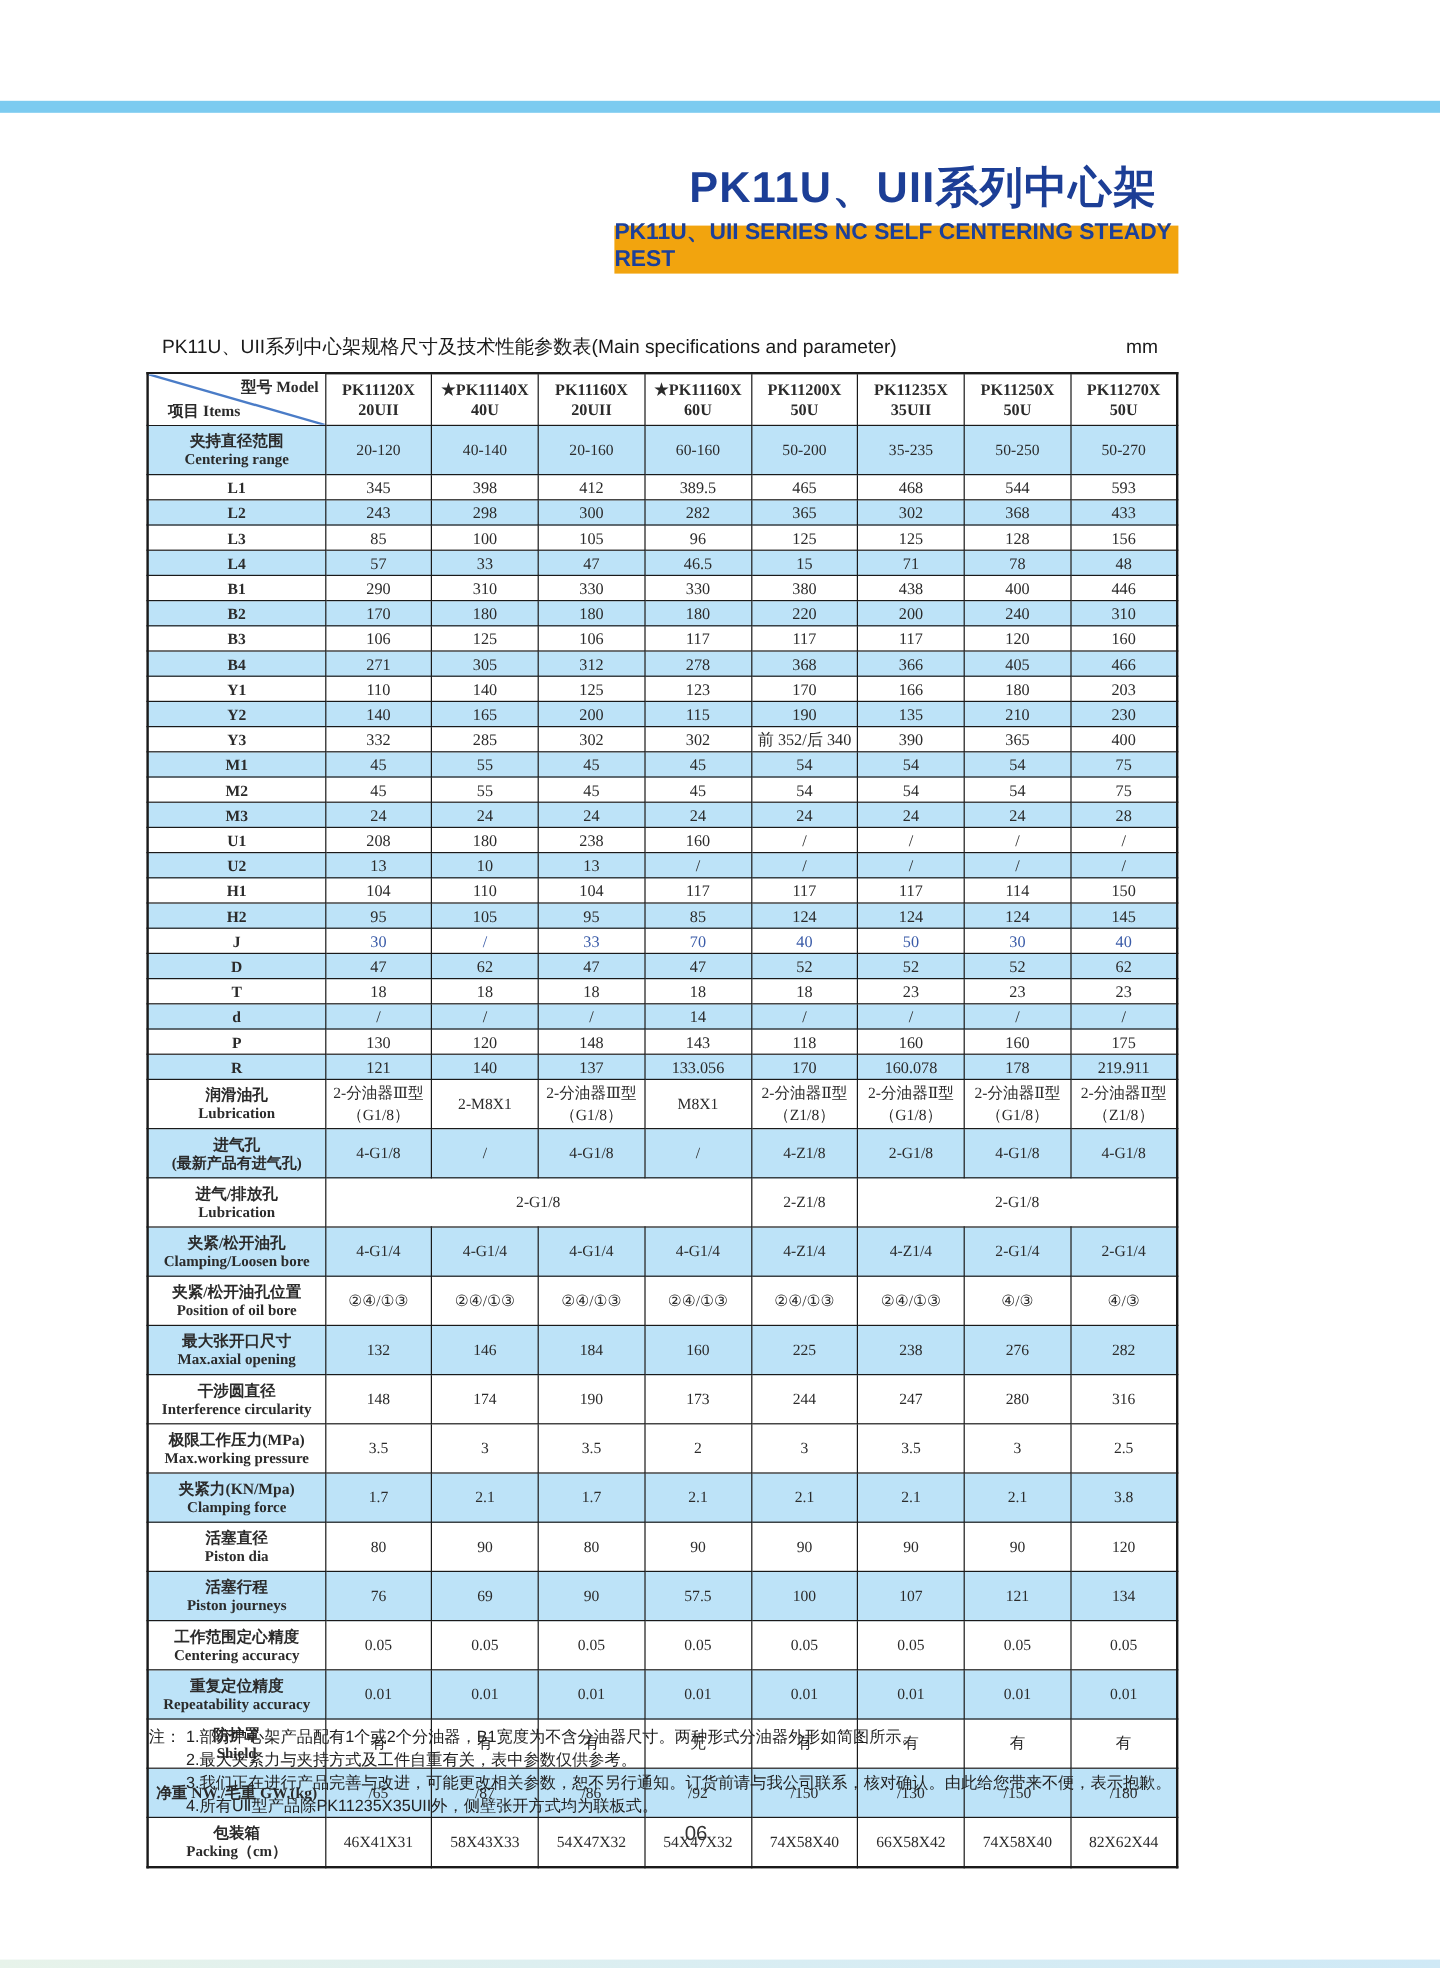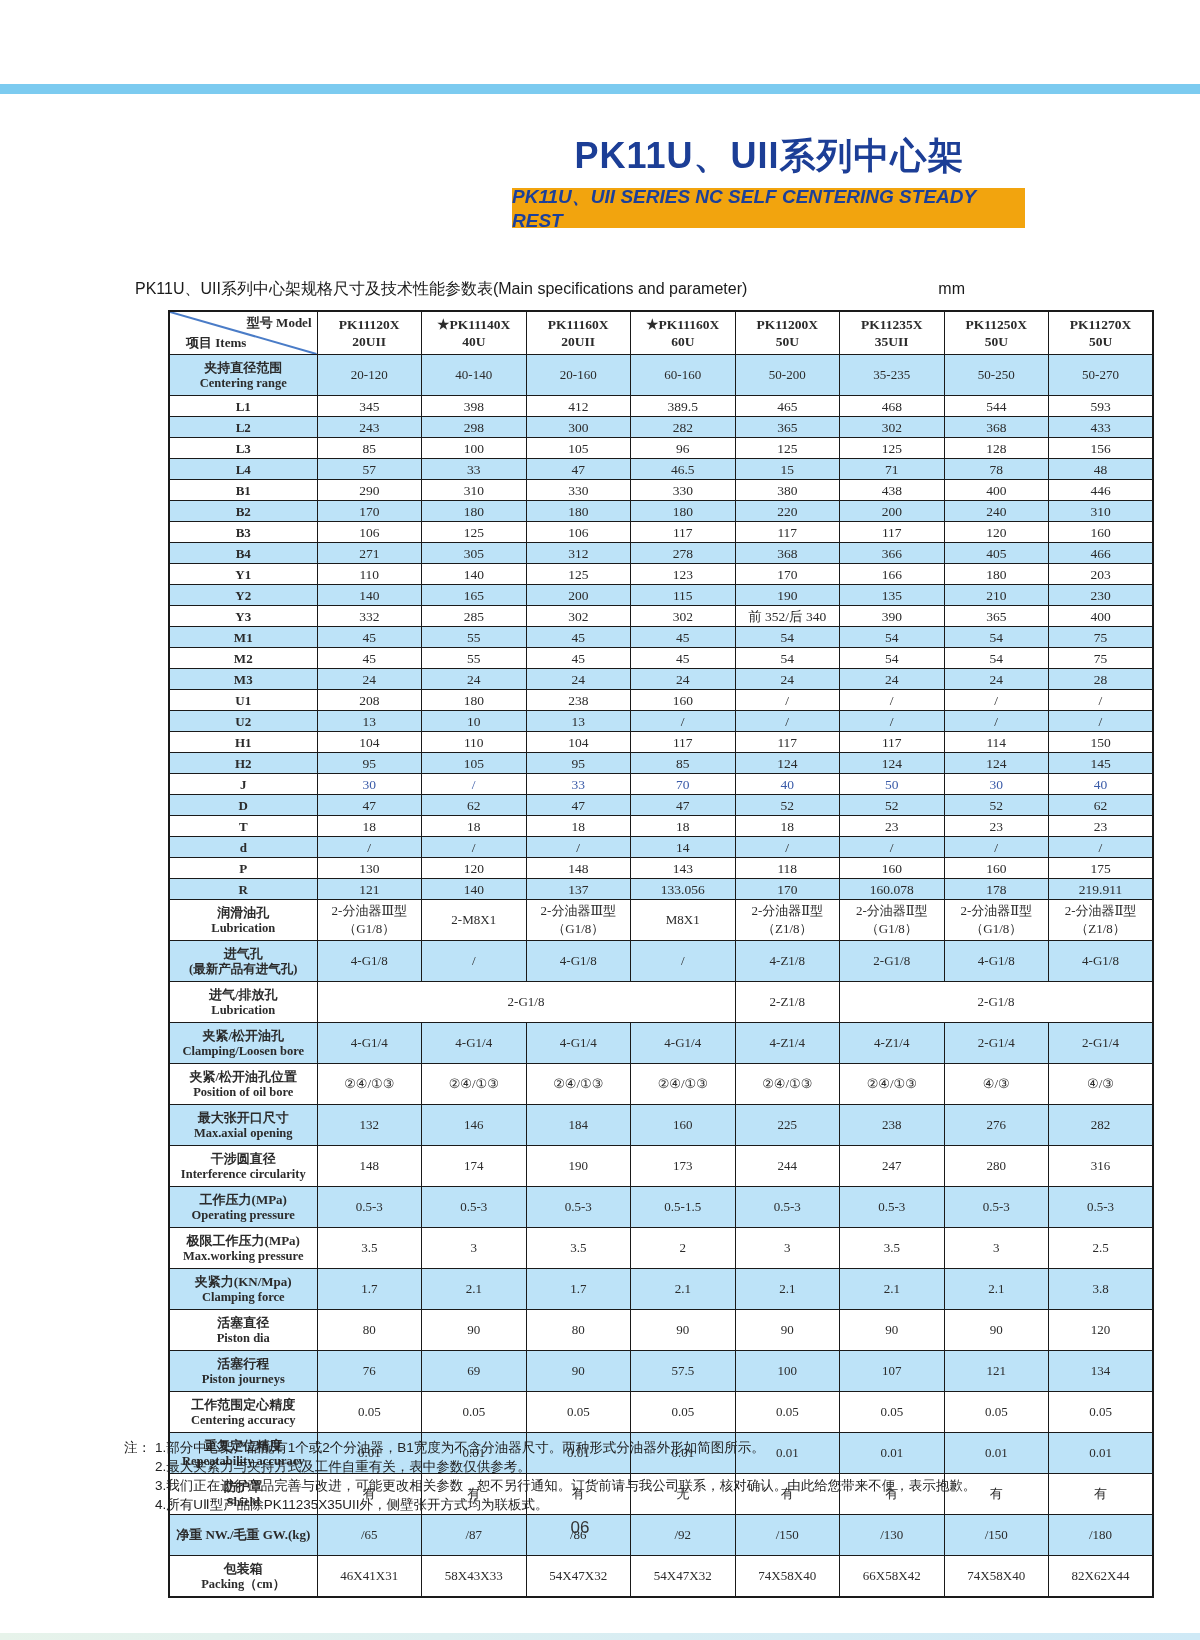--- a/index.html
+++ b/index.html
@@ -4,33 +4,33 @@
 <style>
   html,body { margin:0; padding:0; }
   body { width:1200px; height:1640px; background:#ffffff; position:relative;
          font-family:"Liberation Sans", sans-serif; overflow:hidden; }
 
   .top-band { position:absolute; left:0; top:84px; width:1200px; height:10px; }
 
   .title-block { position:absolute; left:512px; top:132px; width:515px; text-align:center; }
   .page-title { font-size:36px; font-weight:bold; letter-spacing:1px;
                 font-family:"Liberation Sans", sans-serif; }
-  .banner { position:absolute; left:512px; top:188px; width:513px; height:40px;
-            display:flex; align-items:center; justify-content:center;
-            font-size:19px; font-weight:bold;font-style:italic; }
+  .banner { position:absolute; left:512px; top:188px; width:470px; height:40px;
+            display:flex; align-items:flex-end; justify-content:center;
+            font-size:19px; font-weight:bold; }
 
   .caption-row { position:absolute; left:135px; top:279px; width:830px;
                  display:flex; justify-content:space-between; align-items:baseline;
                  font-size:16px; color:#1a1a1a; }
   .caption-unit { font-size:16px; }
 
-  table.spec { position:absolute; left:122px; top:310px; width:986px;
+  table.spec { position:absolute; left:122px; top:310px; width:860px;
                border-collapse:collapse; table-layout:fixed;
                font-family:"Liberation Serif","DejaVu Serif",serif;
-               border:2px solid #1a1a1a;margin-left:46px; }
+               border:2px solid #1a1a1a; }
   table.spec th, table.spec td { border:1px solid #1a1a1a; text-align:center;
                vertical-align:middle; padding:1px 2px; color:#2b2b2b; }
   table.spec col.label-col { width:148px; }
 
   thead th { background:#ffffff; font-weight:bold; font-size:13.5px; height:40px; line-height:17px; }
   .corner-cell { position:relative; padding:0 !important; }
   .corner-cell svg { position:absolute; left:0; top:0; width:100%; height:100%; }
   .corner-top { position:absolute; top:2px; right:5px; font-size:13px; font-weight:bold; }
   .corner-bottom { position:absolute; bottom:3px; left:16px; font-size:13px; font-weight:bold; }
 
@@ -493,34 +493,20 @@
         </th>
         <td>148</td>
         <td>174</td>
         <td>190</td>
         <td>173</td>
         <td>244</td>
         <td>247</td>
         <td>280</td>
         <td>316</td>
       </tr>
-      <tr class="tall stripe">
-        <th>
-          <div class="lbl-zh">工作压力(MPa)</div>
-          <div class="lbl-en">Operating pressure</div>
-        </th>
-        <td>0.5-3</td>
-        <td>0.5-3</td>
-        <td>0.5-3</td>
-        <td>0.5-1.5</td>
-        <td>0.5-3</td>
-        <td>0.5-3</td>
-        <td>0.5-3</td>
-        <td>0.5-3</td>
-      </tr>
       <tr class="tall">
         <th>
           <div class="lbl-zh">极限工作压力(MPa)</div>
           <div class="lbl-en">Max.working pressure</div>
         </th>
         <td>3.5</td>
         <td>3</td>
         <td>3.5</td>
         <td>2</td>
         <td>3</td>

